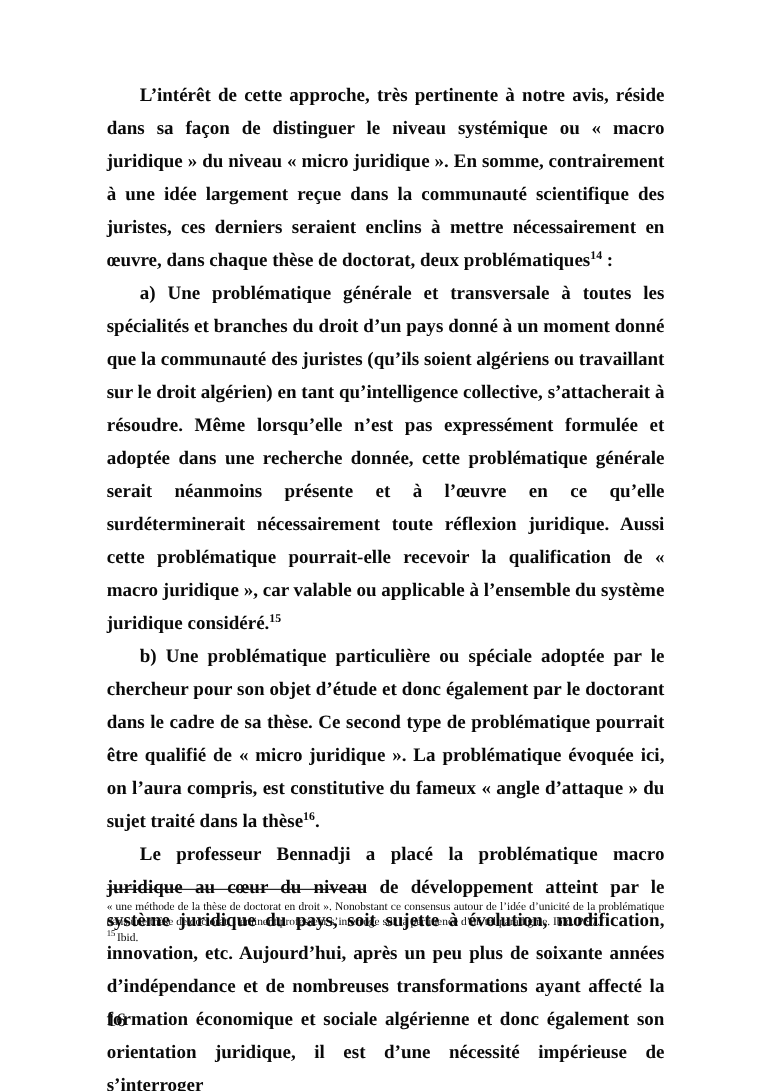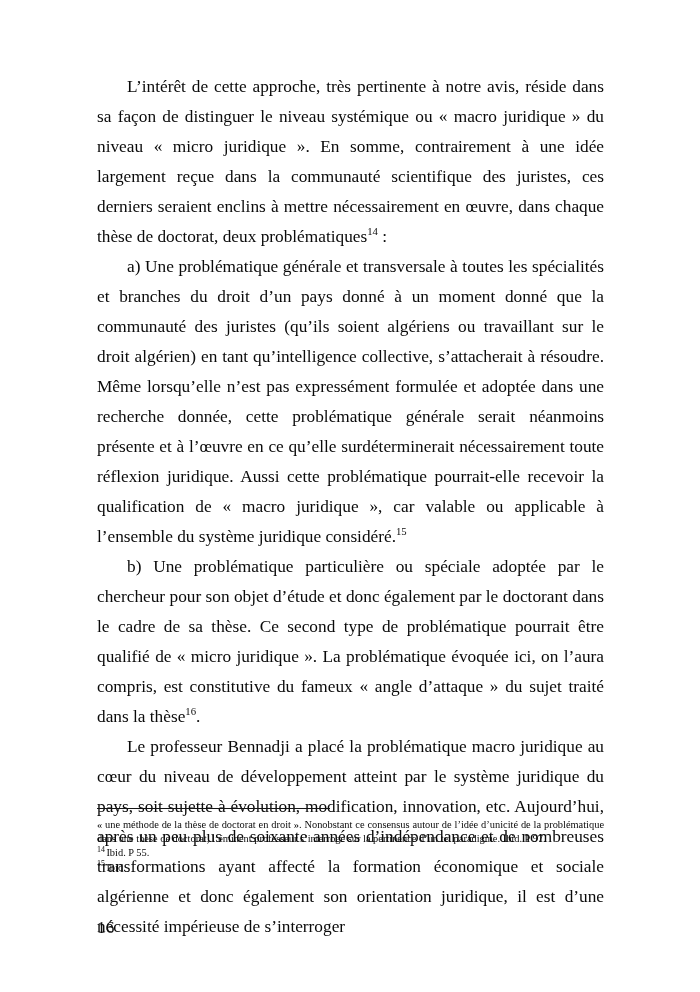--- a/index.html
+++ b/index.html
@@ -23,20 +23,21 @@
     width: 507px;
   }
   p.para {
     margin: 0;
     text-align: justify;
     text-justify: inter-word;
     font-size: 17.3px;
     line-height: 30px;
     text-indent: 30px;
     hyphens: none;
+    font-weight: bold;
     -webkit-hyphens: none;
   }
   sup.fn-ref {
     font-size: 0.62em;
     vertical-align: super;
     line-height: 0;
   }
   .footnotes {
     position: absolute;
     left: 97px;
@@ -93,21 +94,20 @@
     <p class="para"><span>Le professeur Bennadji a placé la problématique macro juridique au cœur du niveau de développement atteint par le système juridique du pays, soit sujette à évolution, modification, innovation, etc. Aujourd’hui, après un peu plus de soixante années d’indépendance et de nombreuses transformations ayant affecté la formation économique et sociale algérienne et donc également son orientation juridique, il est d’une nécessité impérieuse de s’interroger</span></p>
 
   </div>
 
   <div class="footnotes">
 
     <div class="fn-rule"></div>
 
     <p class="fn fn-cont"><span>« une méthode de la thèse de doctorat en droit ». Nonobstant ce consensus autour de l’idée d’unicité de la problématique dans une thèse de doctorat, l’éminent professeur s’interroge sur la pertinence d’un tel paradigme. </span><span class="ital">Ibid</span><span>. P 97.</span></p>
 
-    <p class="fn"><sup class="fn-num">14</sup><span class="ital">Ibid</span><span>. P 55.</span></p>
 
     <p class="fn"><sup class="fn-num">15</sup><span class="ital">Ibid</span><span>.</span></p>
 
 
   </div>
 
   <div class="page-number">16</div>
 
 </div>
 

